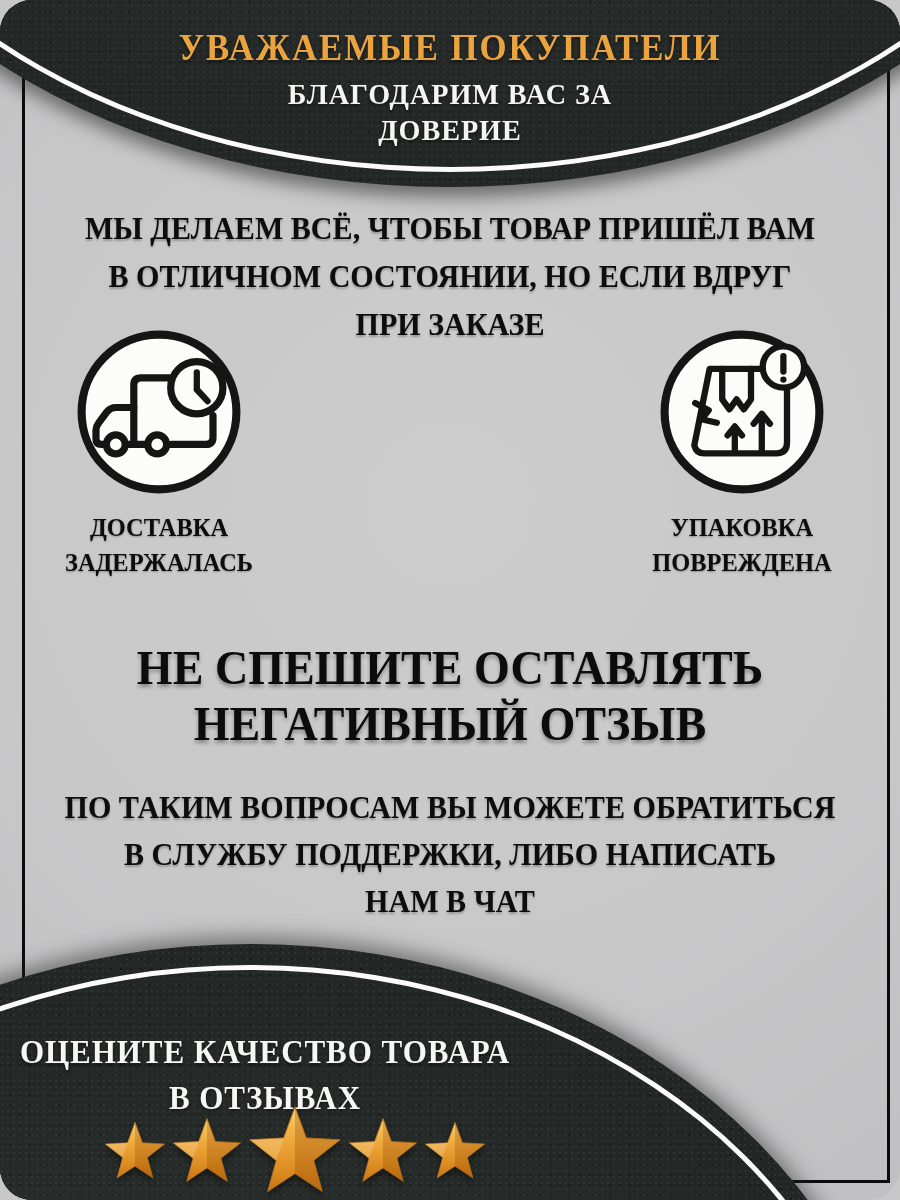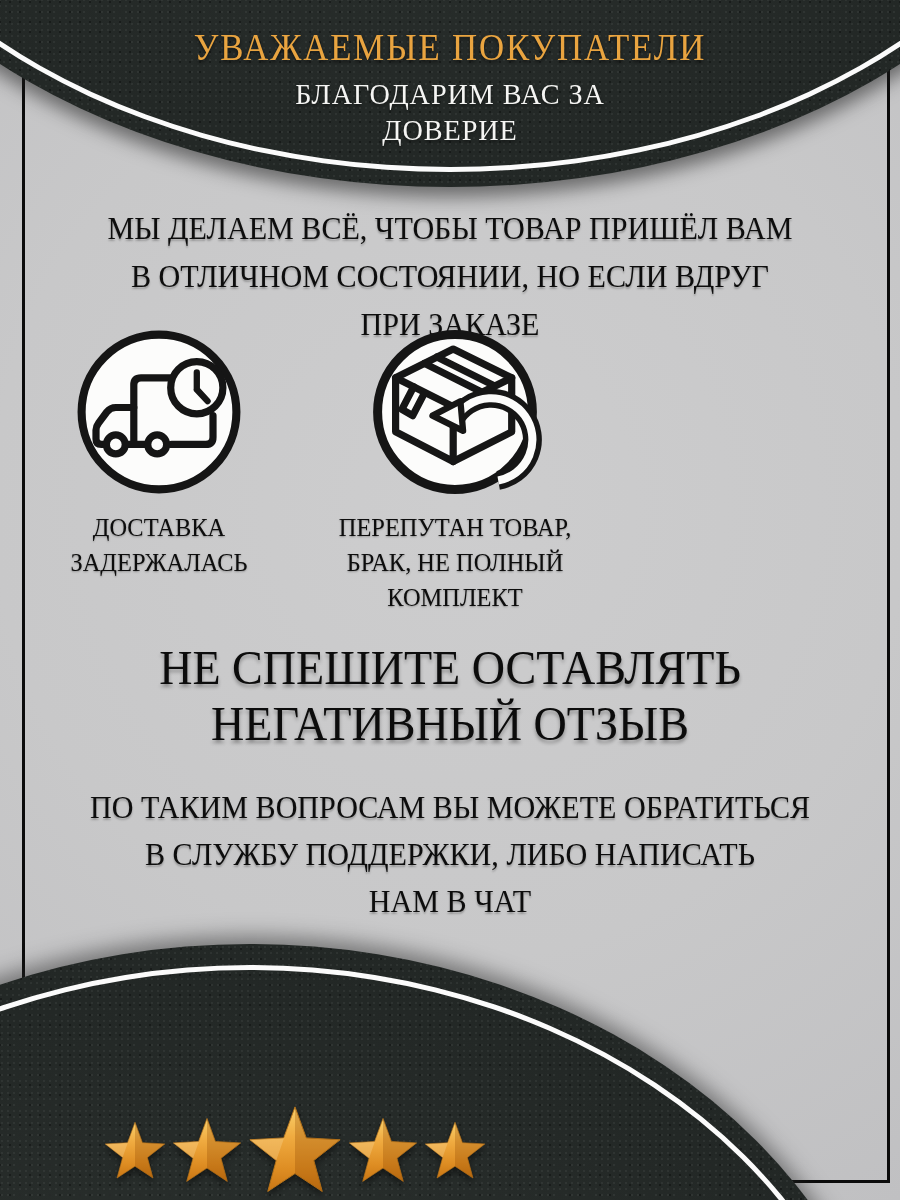--- a/index.html
+++ b/index.html
@@ -1,19 +1,19 @@
 <!DOCTYPE html>
 <html><head>
 <meta charset="utf-8">
 <style>
   html,body{margin:0;padding:0;background:#c8c8c9;}
   .canvas{
     position:relative;width:900px;height:1200px;overflow:hidden;
     background:radial-gradient(circle at 50% 42%, #cdcdce 0%, #c8c8c9 55%, #c0c0c2 100%);
-    font-family:"Liberation Serif","DejaVu Serif",serif;font-weight:400;
+    font-family:"Liberation Serif","DejaVu Serif",serif;font-weight:700;border-radius:32px;
   }
   .frame{position:absolute;left:22px;top:12px;width:862px;height:1165px;border:3px solid #0b0b0b;z-index:1;}
   .dark-surface{
     background-color:#252a28;
     background-image:
       radial-gradient(rgba(255,255,255,.05) 1px,transparent 1.5px),
       radial-gradient(rgba(0,0,0,.32) 1px,transparent 1.5px),
       radial-gradient(ellipse at 48% 50%, #2d3330 0%, #252a28 55%, #1e2321 100%);
     background-size:6px 6px,10px 10px,100% 100%;
   }
@@ -87,55 +87,58 @@
       <circle cx="98" cy="136" r="10.5" fill="#fcfcfb" stroke="#151515" stroke-width="8"></circle>
       <circle cx="142" cy="73" r="29" fill="#fcfcfb" stroke="#151515" stroke-width="8"></circle>
       <path d="M142,75 V56 M142,75 l12,13" fill="none" stroke="#151515" stroke-width="7" stroke-linecap="round"></path>
     </svg>
     <div class="issue-label condensed">
       <span class="ln">ДОСТАВКА</span>
       <span class="ln">ЗАДЕРЖАЛАСЬ</span>
     </div>
   </div>
 
-  <div class="issue" id="issue-2">
+
+  <div class="issue" id="issue-3">
     <svg viewBox="0 0 200 200">
-      <circle cx="100" cy="100" r="86" fill="#fcfcfb" stroke="#151515" stroke-width="10"></circle>
-      <g fill="none" stroke="#161616" stroke-width="8" stroke-linecap="round" stroke-linejoin="round">
-        <path d="M98,30 L163,62 L98,94 L34,62 Z"></path>
-        <path d="M34,62 V122 L98,155 V94"></path>
-        <path d="M163,62 V122 L98,155"></path>
-        <path d="M80,39 L144,71 M66,46 L130,78"></path>
-        <path d="M54,72 l-13,25 l12,7 l13,-25"></path>
+      <circle cx="100" cy="100" r="86" fill="#fcfcfb" stroke="#151515" stroke-width="9"></circle>
+      <g fill="none" stroke="#151515" stroke-width="7" stroke-linecap="round" stroke-linejoin="round">
+        <path d="M64,52 H138 q12,0 12,12 v70 q0,12 -12,12 H58 q-9,0 -11,-9 L64,52 Z"></path>
+        <path d="M78,52 v34 l8,11 l8,-11 l8,11 l8,-11 v-34"></path>
+        <path d="M48,90 l15,8 l-8,10 l17,4"></path>
+        <path d="M92,142 V118 M84,126 l8,-10 l8,10"></path>
+        <path d="M122,142 V104 M113,113 l9,-11 l9,11"></path>
       </g>
-      <path d="M148,176 A46,46 0 1 0 100,108" stroke="#161616" stroke-width="21" fill="none"></path>
-      <path d="M148,176 A46,46 0 1 0 100,108" stroke="#fcfcfb" stroke-width="9" fill="none"></path>
-      <path d="M75,104 L106,88 L109,121 Z" fill="#fcfcfb" stroke="#161616" stroke-width="7" stroke-linejoin="round"></path>
+      <circle cx="146" cy="50" r="23" fill="#fcfcfb" stroke="#151515" stroke-width="7"></circle>
+      <path d="M146,38 v17" fill="none" stroke="#151515" stroke-width="7" stroke-linecap="round"></path>
+      <circle cx="146" cy="64" r="3.5" fill="#151515"></circle>
     </svg>
     <div class="issue-label condensed">
-      <span class="ln">ПЕРЕПУТАН ТОВАР,</span>
-      <span class="ln">БРАК, НЕ ПОЛНЫЙ</span>
-      <span class="ln">КОМПЛЕКТ</span>
+      <span class="ln">УПАКОВКА</span>
+      <span class="ln">ПОВРЕЖДЕНА</span>
     </div>
   </div>
-
 
   <div class="warning condensed">
     <span class="ln">НЕ СПЕШИТЕ ОСТАВЛЯТЬ</span>
     <span class="ln">НЕГАТИВНЫЙ ОТЗЫВ</span>
   </div>
 
   <div class="support condensed">
     <span class="ln">ПО ТАКИМ ВОПРОСАМ ВЫ МОЖЕТЕ ОБРАТИТЬСЯ</span>
     <span class="ln">В СЛУЖБУ ПОДДЕРЖКИ, ЛИБО НАПИСАТЬ</span>
     <span class="ln">НАМ В ЧАТ</span>
   </div>
 
   <div class="ftr-outer dark-surface"></div>
   <div class="ftr-inner dark-surface"></div>
+  <div class="ftr-text">
+    <div class="f1 condensed">ОЦЕНИТЕ КАЧЕСТВО ТОВАРА</div>
+    <div class="f2 condensed">В ОТЗЫВАХ</div>
+  </div>
   <div class="stars" id="stars">
       <svg viewBox="0 0 100 100" width="62" height="62">
         <polygon points="50,2 62,35 98,37 70,59 79,92 50,73 21,92 30,59 2,37 38,35" fill="url(#goldGrad)" stroke="#b8741a" stroke-width="1"></polygon>
         <polygon points="50,2 62,35 98,37 70,59 79,92 50,73" fill="rgba(140,70,0,0.28)"></polygon>
         <polygon points="50,2 38,35 2,37 30,59" fill="rgba(255,240,200,0.22)"></polygon>
       </svg>
       <svg viewBox="0 0 100 100" width="70" height="70">
         <polygon points="50,2 62,35 98,37 70,59 79,92 50,73 21,92 30,59 2,37 38,35" fill="url(#goldGrad)" stroke="#b8741a" stroke-width="1"></polygon>
         <polygon points="50,2 62,35 98,37 70,59 79,92 50,73" fill="rgba(140,70,0,0.28)"></polygon>
         <polygon points="50,2 38,35 2,37 30,59" fill="rgba(255,240,200,0.22)"></polygon>

